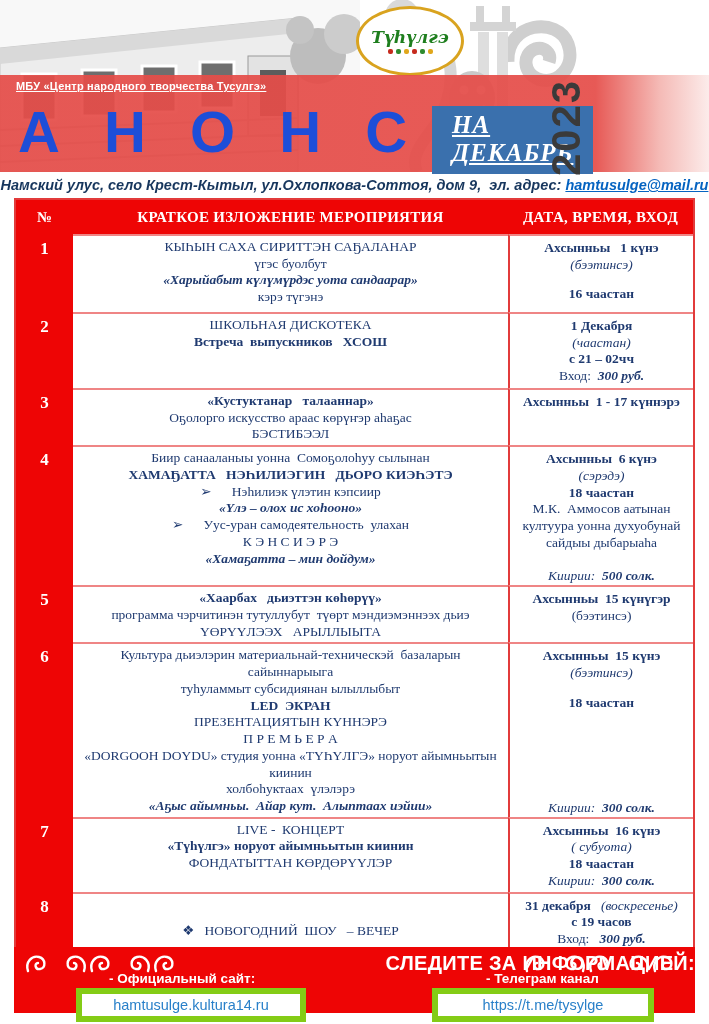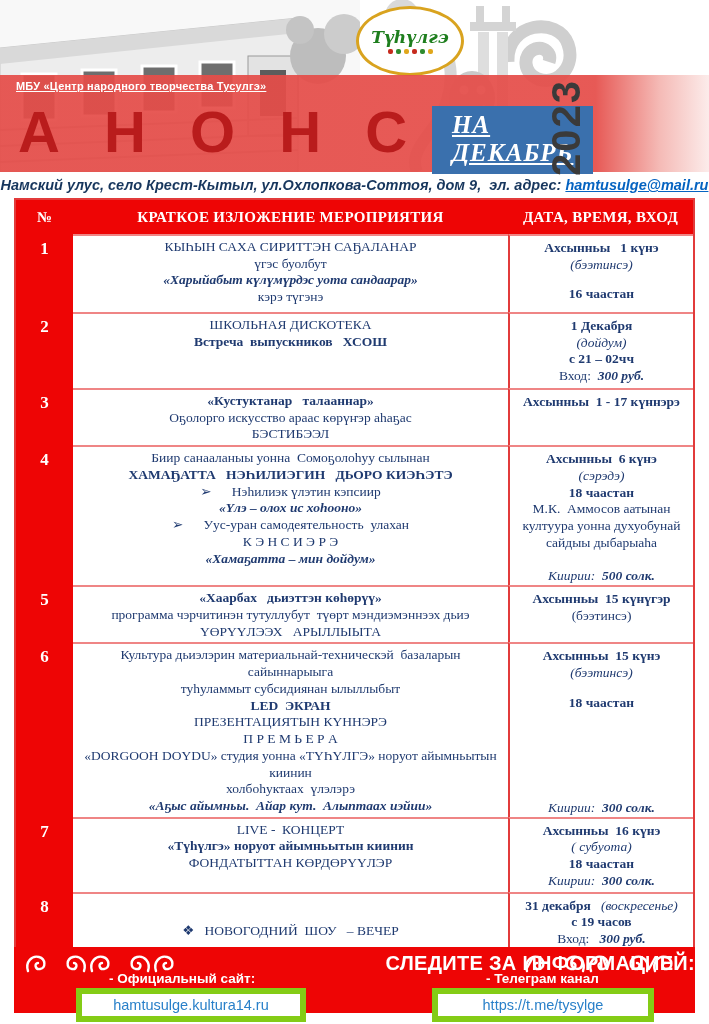--- a/index.html
+++ b/index.html
@@ -17,21 +17,21 @@
   .logo .ltxt{font-family:"DejaVu Serif", serif;font-style:italic;font-weight:bold;
         color:#1e7e1e;font-size:17px;line-height:1;}
   .logo .ldots{margin-top:3px;display:flex;gap:3px;}
   .logo .ldots i{width:5px;height:5px;border-radius:2px;display:block;}
   .band{position:absolute;left:0;top:75px;width:709px;height:97px;z-index:3;
         background:linear-gradient(90deg, rgba(229,77,73,.93) 0%, rgba(229,77,73,.93) 84%,
                    rgba(238,140,133,.6) 93%, rgba(246,200,196,.35) 100%);}
   .org-title{position:absolute;left:16px;top:80px;z-index:4;color:#fff;
         font-family:"Liberation Sans", sans-serif;font-weight:bold;font-size:11px;
         text-decoration:underline;letter-spacing:.2px;}
-  .main-title{position:absolute;left:18px;top:98px;z-index:4;color:#b91c1c;
+  .main-title{position:absolute;left:18px;top:98px;z-index:4;color:#1d4ed8;
         font-family:"Liberation Sans", sans-serif;font-weight:bold;font-size:58px;
         letter-spacing:14px;line-height:68px;white-space:pre;}
   .month{position:absolute;left:432px;top:106px;z-index:4;background:#3a70ad;
         color:#fff;font-weight:bold;font-style:italic;font-size:25px;
         padding:5px 20px 7px 20px;text-decoration:underline;letter-spacing:1px;}
   .year{position:absolute;right:2px;top:80px;z-index:4;height:95px;width:44px;
         display:flex;align-items:center;justify-content:center;}
   .year span{transform:rotate(-90deg);font-family:"Liberation Sans", sans-serif;
         font-weight:bold;font-size:40px;color:#3a3a3a;letter-spacing:2px;}
 
@@ -173,21 +173,21 @@
           </div>
         </div>
         <div class="trow" style="min-height: 76px;">
           <div class="cell num">2</div>
           <div class="cell content">
             <div class="ln"><span class="r">ШКОЛЬНАЯ ДИСКОТЕКА</span></div>
             <div class="ln"><span class="b">Встреча  выпускников   ХСОШ</span></div>
           </div>
           <div class="cell date">
             <div class="ln"><span class="b">1 Декабря</span></div>
-            <div class="ln"><span class="i">(дойдум)</span></div>
+            <div class="ln"><span class="i">(чаастан)</span></div>
             <div class="ln"><span class="b">с 21 – 02чч</span></div>
             <div class="ln"><span class="r">Вход:  </span><span class="bi">300 руб.</span></div>
           </div>
         </div>
         <div class="trow" style="min-height: 52px;">
           <div class="cell num">3</div>
           <div class="cell content">
             <div class="ln"><span class="b">«Кустуктанар   талааннар»</span></div>
             <div class="ln"><span class="r">Оҕолорго искусство араас көрүҥэр аһаҕас</span></div>
             <div class="ln"><span class="r">БЭСТИБЭЭЛ</span></div>

